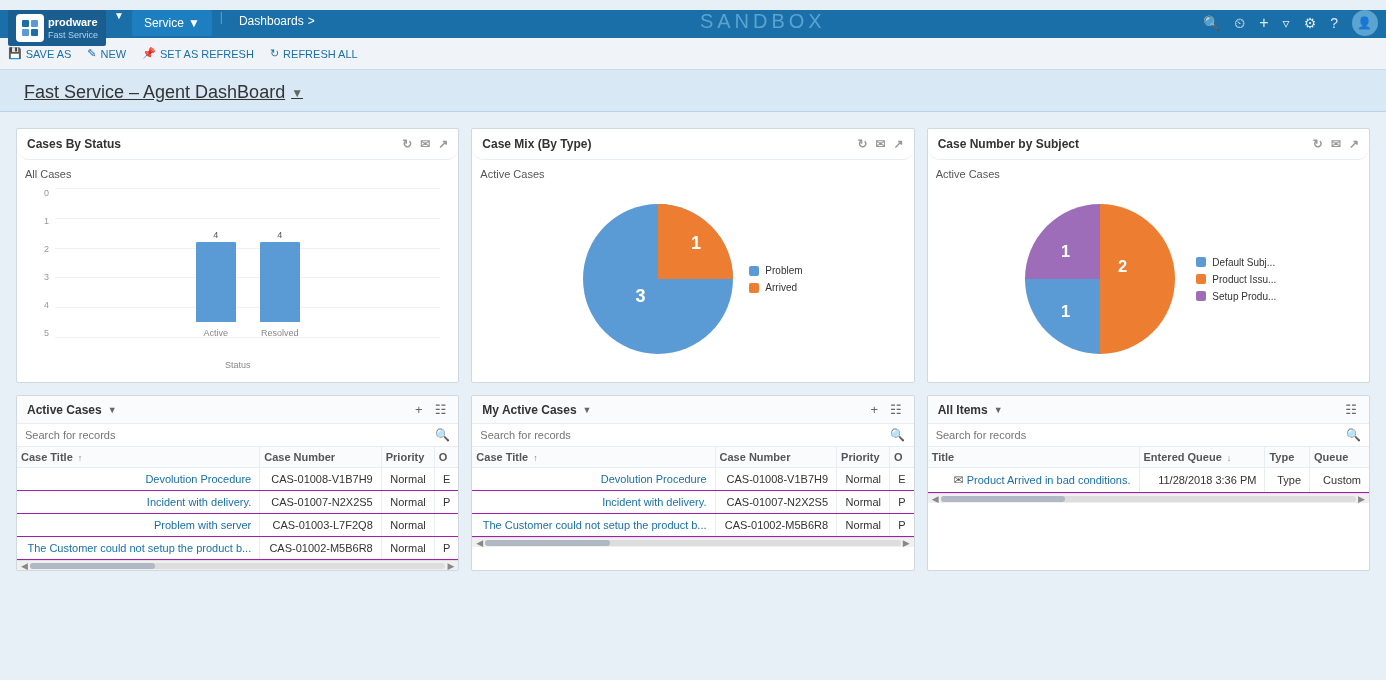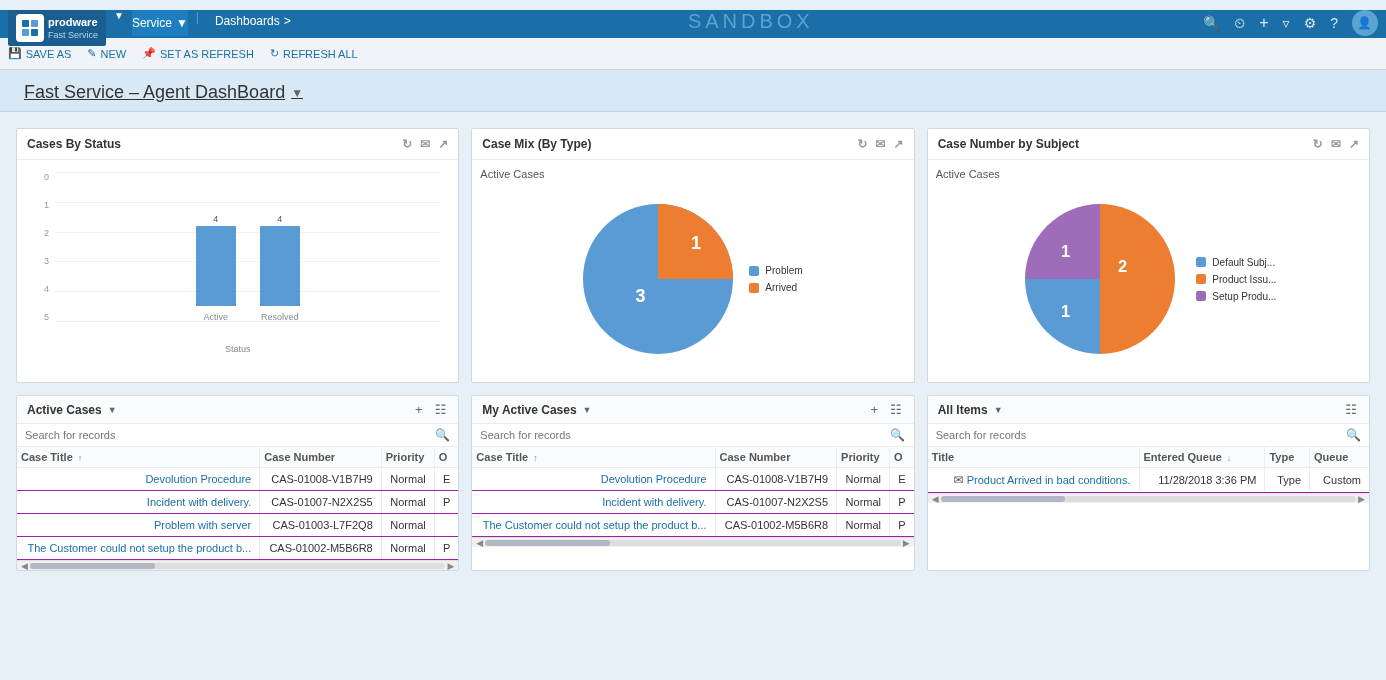--- a/index.html
+++ b/index.html
@@ -35,21 +35,21 @@
       font-weight: bold;
       color: #1a6fa8;
     }
     .nav-logo-text { color: #fff; font-size: 11px; font-weight: bold; line-height: 1.2; }
     .nav-logo-sub { color: #aad4f0; font-size: 9px; }
     .nav-chevron { color: #fff; font-size: 10px; padding: 0 4px; cursor: pointer; }
     .nav-app-btn {
       background: #1e7fc0;
       color: #fff;
       border: none;
-      padding: 4px 0;
+      padding: 4px 12px;
       border-radius: 2px;
       font-size: 12px;
       cursor: pointer;
       display: flex;
       align-items: center;
       gap: 4px;
       height: 26px;
     }
     .nav-divider { color: #5ba3d0; margin: 0 4px; }
     .nav-dashboards {
@@ -151,20 +151,21 @@
     }
     .chart-header {
       display: flex;
       align-items: center;
       justify-content: space-between;
       padding: 8px 10px;
       border-bottom: 1px solid #e8edf2;
       font-size: 12px;
       font-weight: 600;
       color: #333;
+      border-radius: 12px;
     }
     .chart-header-icons {
       display: flex;
       gap: 8px;
       color: #999;
       font-size: 12px;
     }
     .chart-header-icons span { cursor: pointer; }
     .chart-body { padding: 8px; min-height: 200px; position: relative; }
     .chart-subtitle { font-size: 11px; color: #555; margin-bottom: 4px; }
@@ -442,20 +443,21 @@
     <div class="chart-card">
       <div class="chart-header">
         <span>Cases By Status</span>
         <div class="chart-header-icons">
           <span>↻</span>
           <span>✉</span>
           <span>↗</span>
         </div>
       </div>
       <div class="chart-body">
+        <div class="chart-subtitle">All Cases</div>
         <div class="bar-chart-area">
           <div class="bar-chart-inner">
             <div class="bar-chart-y-axis">
               <span>5</span>
               <span>4</span>
               <span>3</span>
               <span>2</span>
               <span>1</span>
               <span>0</span>
             </div>

